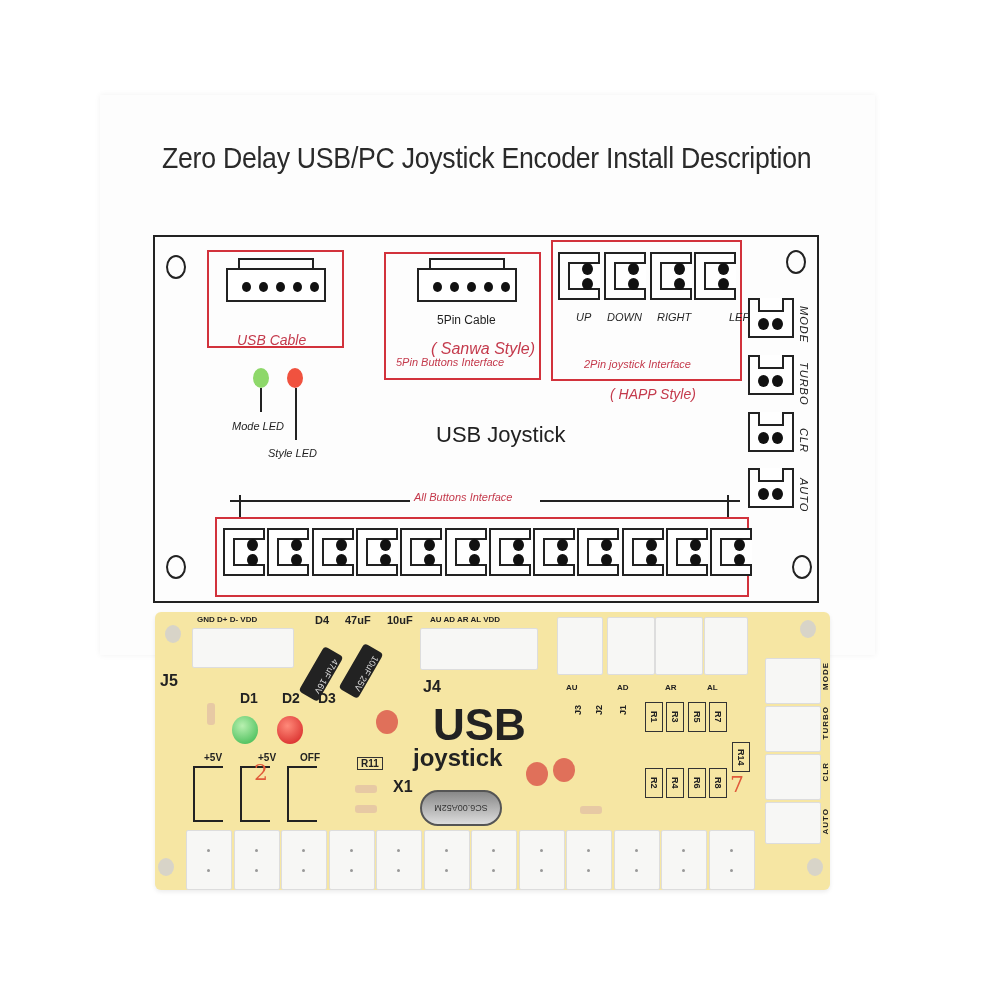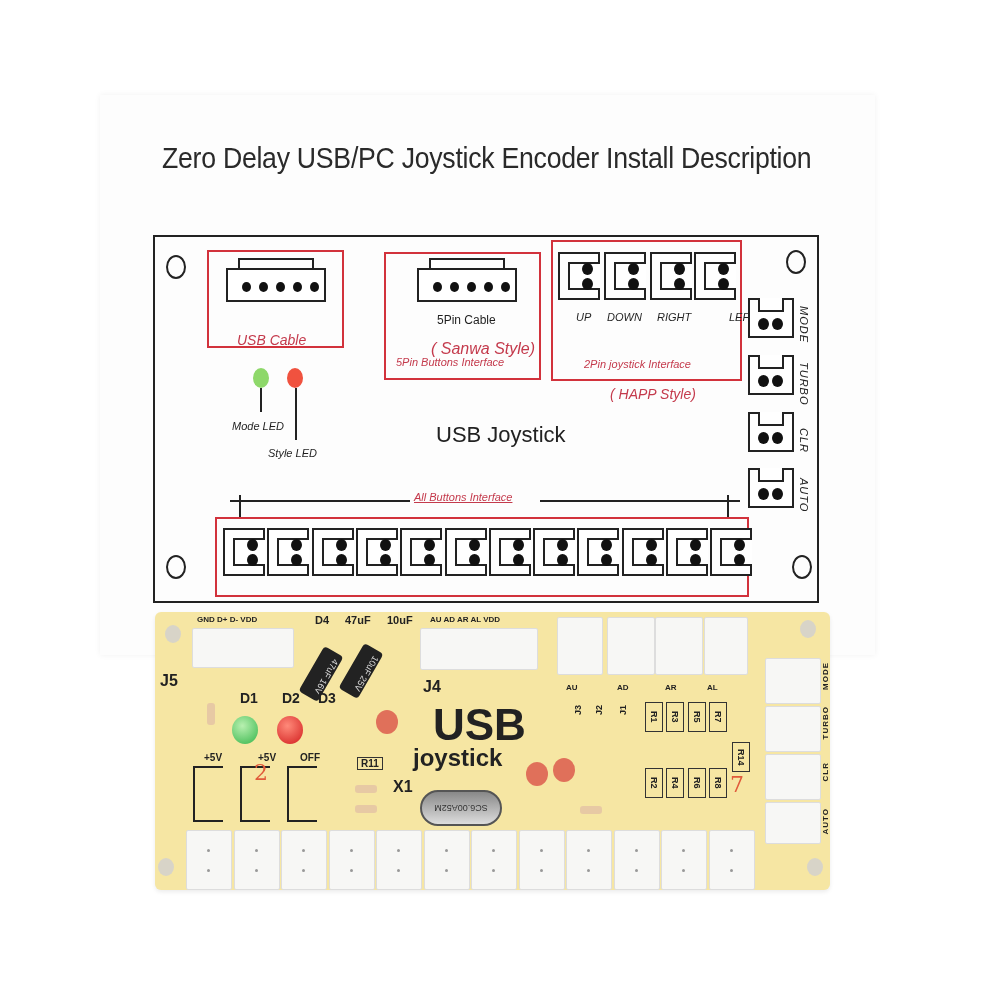--- a/index.html
+++ b/index.html
@@ -157,21 +157,21 @@
 <div class="ledline" style="left:295px;top:388px;height:52px;"></div>
 <div class="blkital" style="left:232px;top:420px;">Mode LED</div>
 <div class="blkital" style="left:268px;top:447px;">Style LED</div>
 
 <div class="center-label">USB Joystick</div>
 
 <div class="hline" style="left:230px;top:500px;width:180px;"></div>
 <div class="hline" style="left:540px;top:500px;width:200px;"></div>
 <div class="vline" style="left:239px;top:495px;height:22px;"></div>
 <div class="vline" style="left:727px;top:495px;height:22px;"></div>
-<div class="redlabel" style="left:414px;top:491px;font-size:11px;text-decoration:underline;">All Buttons Interface</div>
+<div class="redlabel" style="left:414px;top:491px;font-size:11px;">All Buttons Interface</div>
 
 <div class="redbox" style="left:215px;top:517px;width:534px;height:80px;"></div>
 <div id="btnrow">
     <div class="c2v" style="left: 223px; top: 528px;">
       <div class="outer"></div>
       <div class="inner"></div>
       <div class="d1"></div>
       <div class="d2"></div>
     </div>
     <div class="c2v" style="left: 267.3px; top: 528px;">

